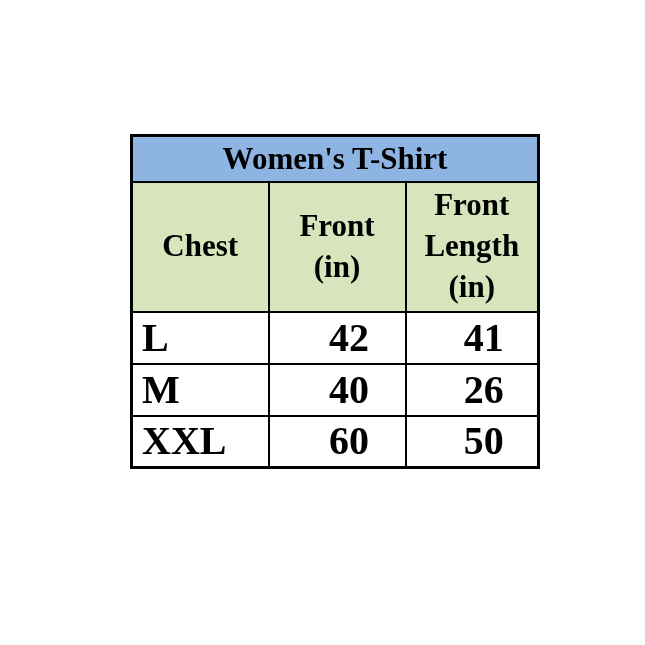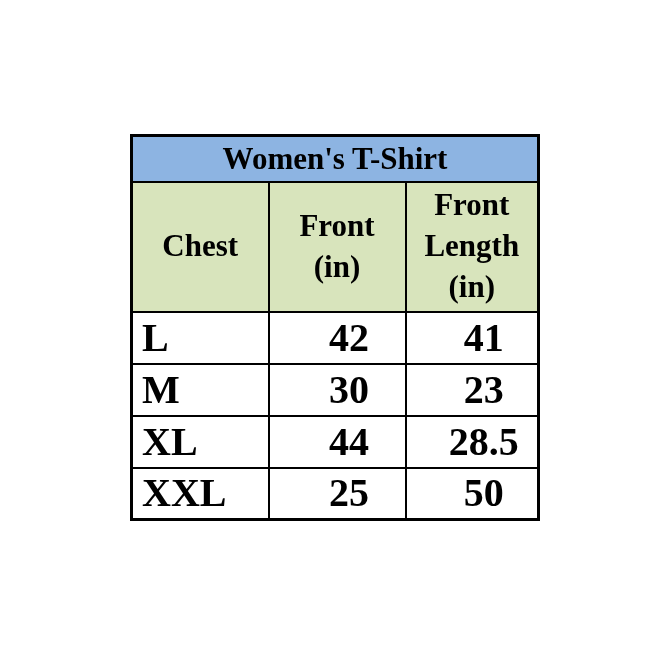--- a/index.html
+++ b/index.html
@@ -82,28 +82,23 @@
 Length
 (in)</th>
       </tr>
       <tr class="body-row">
         <td class="col-size">L</td>
         <td>42</td>
         <td>41</td>
       </tr>
       <tr class="body-row">
         <td class="col-size">M</td>
-        <td>30</td>
-        <td>23</td>
-      </tr>
-      <tr class="body-row">
-        <td class="col-size">XL</td>
-        <td>44</td>
-        <td>28.5</td>
+        <td>40</td>
+        <td>26</td>
       </tr>
       <tr class="body-row">
         <td class="col-size">XXL</td>
-        <td>25</td>
+        <td>60</td>
         <td>50</td>
       </tr>
     </tbody>
   </table>
 </div>
 
 </body></html>

